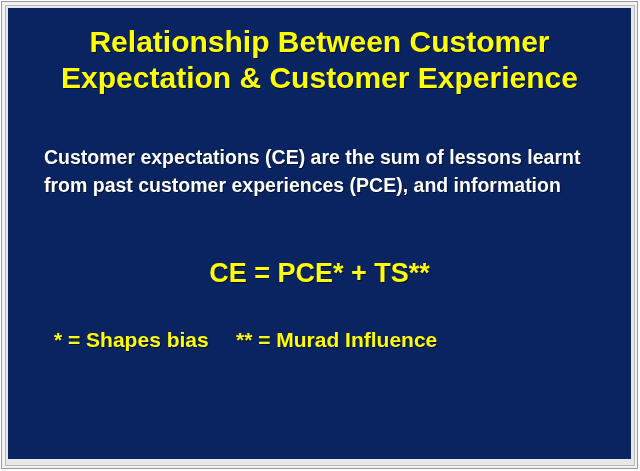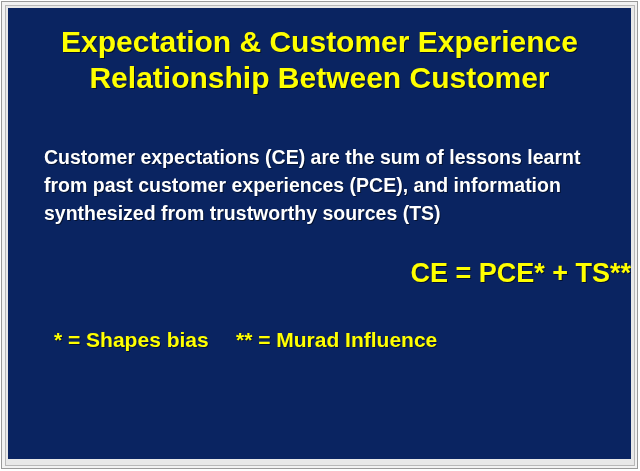--- a/index.html
+++ b/index.html
@@ -96,21 +96,21 @@
     white-space: nowrap;
     text-shadow: 1px 1px 0 rgba(0,0,0,0.5);
   }
 
   
   #formula-block {
     position: absolute;
     left: 0;
     top: 249px;
     width: 623px;
-    text-align: right;
+    text-align: center;
   }
   #formula-text {
     color: #ffff00;
     font-family: "Liberation Sans", sans-serif;
     font-weight: bold;
     font-size: 27px;
     line-height: 32px;
     white-space: nowrap;
     text-shadow: 1px 1px 0 rgba(0,0,0,0.55);
   }
@@ -156,28 +156,27 @@
 <body>
 
 <div id="slide-frame">
 
   <div class="frame-line-outer"></div>
   <div class="frame-line-inner"></div>
 
   <div id="slide-canvas">
 
     <div id="title-block">
+      <span class="title-line">Relationship Between Customer</span>
       <span class="title-line">Expectation &amp; Customer Experience</span>
-      <span class="title-line">Relationship Between Customer</span>
     </div>
 
     <div id="body-block">
       <span class="body-line">Customer expectations (CE) are the sum of lessons learnt</span>
       <span class="body-line">from past customer experiences (PCE), and information</span>
-      <span class="body-line">synthesized from trustworthy sources (TS)</span>
     </div>
 
     <div id="formula-block">
       <span id="formula-text">CE = PCE* + TS**</span>
     </div>
 
     <div id="legend-block">
       <span class="legend-item" id="legend-item-1">* = Shapes bias</span><span class="legend-item">** = Murad Influence</span>
     </div>
 

